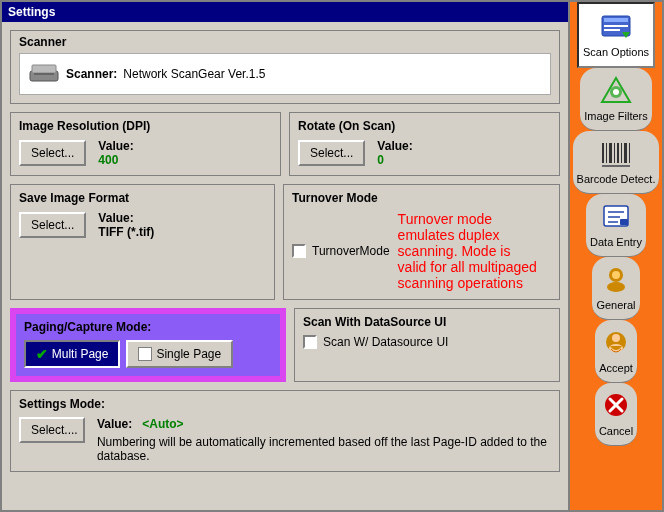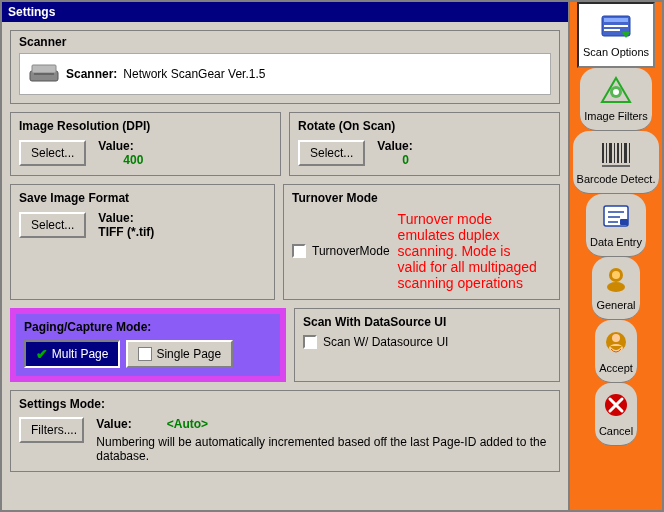--- a/index.html
+++ b/index.html
@@ -81,21 +81,20 @@
 
     .value-label {
       font-size: 12px;
       font-weight: bold;
     }
 
     .value-number {
       font-size: 12px;
       font-weight: bold;
       color: #008000;
-      margin-left: 25px;
     }
 
     .value-text {
       font-size: 12px;
       font-weight: bold;
       color: #000000;
     }
 
     .turnover-box {
       flex: 1;
@@ -365,21 +364,21 @@
         <div class="checkbox-row">
           <div class="checkbox-custom"></div>
           <span>Scan W/ Datasource UI</span>
         </div>
       </div>
     </div>
 
     <div class="increment-box">
       <div class="increment-title">Settings Mode:</div>
       <div class="increment-content">
-        <button class="select-btn">Filters....</button>
+        <button class="select-btn">Select....</button>
         <div class="increment-value-block">
           <div>
             <span class="value-label">Value:</span>
             &nbsp;
             <span class="value-number">&lt;Auto&gt;</span>
           </div>
           <div class="increment-value-text" style="margin-top:4px;">Numbering will be automatically incremented based off the last Page-ID added to the database.</div>
         </div>
       </div>
     </div>

